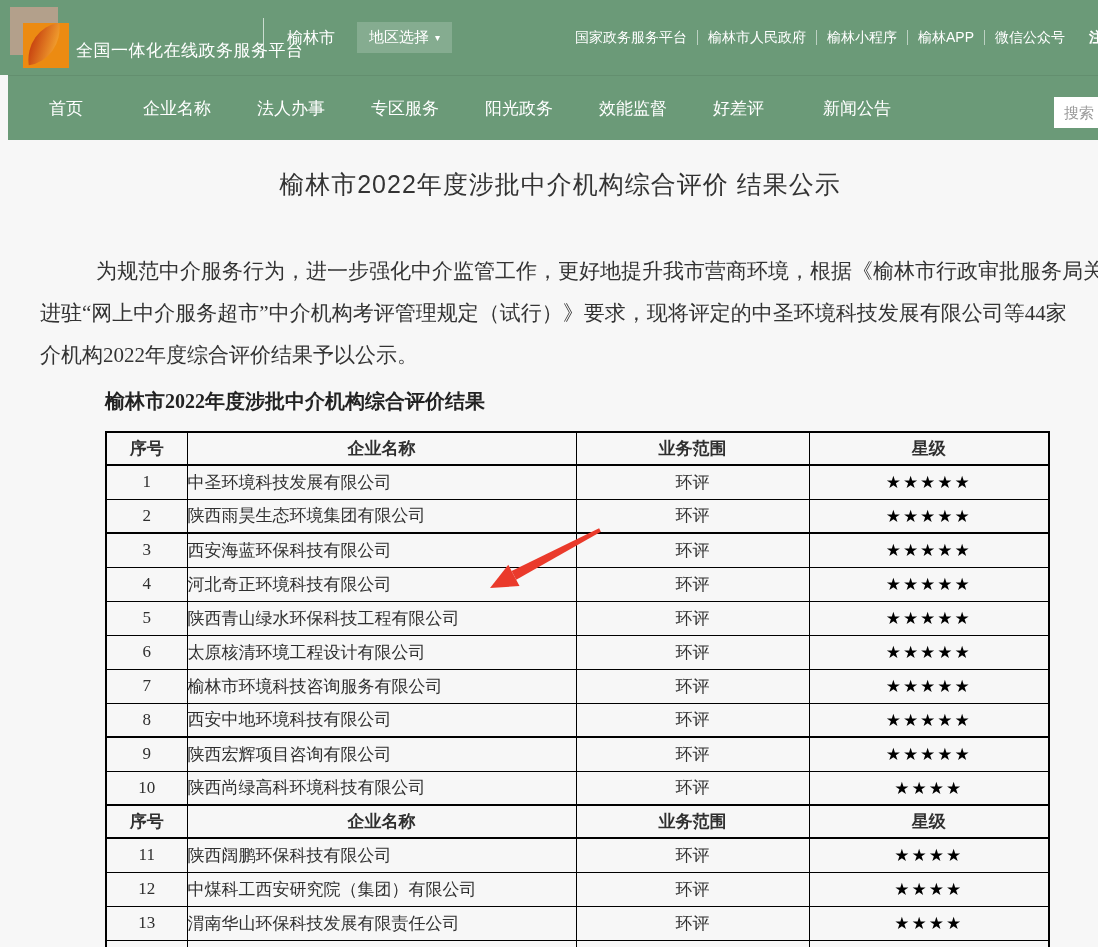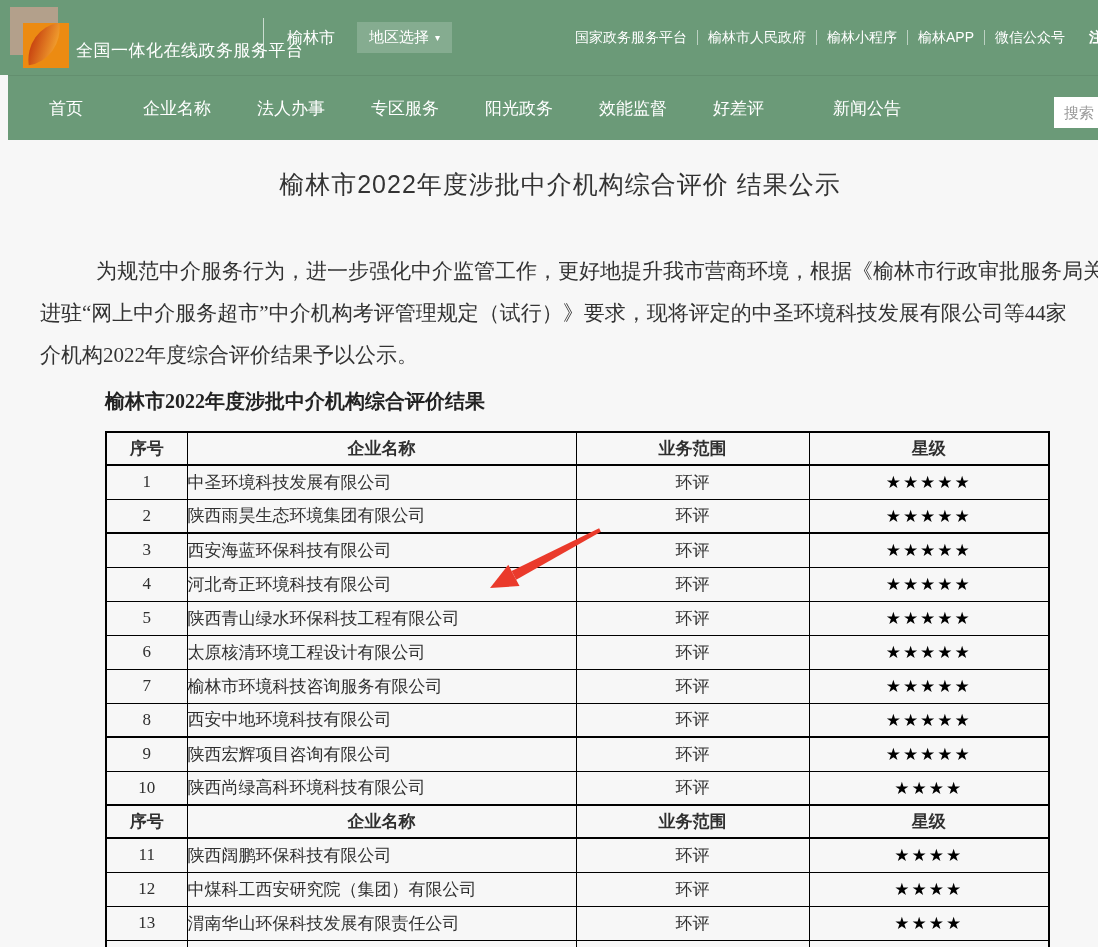--- a/index.html
+++ b/index.html
@@ -26,21 +26,21 @@
   .region-btn .caret { font-size:10px; line-height:1; }
   .top-links { position:absolute; left:575px; top:0; height:75px; display:flex; align-items:center; gap:10px; white-space:nowrap; }
   .top-links a { color:#fff; font-size:14px; text-decoration:none; cursor:pointer; }
   .top-links .sep { width:1px; height:15px; background:rgba(255,255,255,.55); }
   .register { margin-left:14px; font-size:17px; font-weight:bold; color:#fff; cursor:pointer; }
   
   .navbar { position:absolute; left:8px; top:75px; width:100%; height:65px; background:#6b9a78;
     border-top:1px solid rgba(0,0,0,.07); display:flex; align-items:center; padding-left:41px; gap:46px; }
   .navbar .nav-item { color:#fff; font-size:17px; cursor:pointer; white-space:nowrap; }
   .navbar .nav-item.m14 { margin-right:14px; }
-  .navbar .nav-item.m13 { margin-right:23px; }
+  .navbar .nav-item.m13 { margin-right:13px; }
   .search-box { position:absolute; left:1046px; top:21px; width:170px; height:31px;
     background:#fff; border:none; padding:0 10px; font-size:15px; color:#333;
     font-family:"Liberation Sans",sans-serif; }
   .search-box::placeholder { color:#9a9a9a; }
   
   .article-title { position:absolute; left:0; top:168px; width:1120px; text-align:center;
     font-size:25px; font-weight:500; color:#333; letter-spacing:1px; }
   .paragraph { position:absolute; left:40px; top:250px; width:1400px;
     font-family:"Liberation Serif", serif; font-size:21px; color:#333; line-height:42px; }
   .paragraph .pline { white-space:nowrap; }

